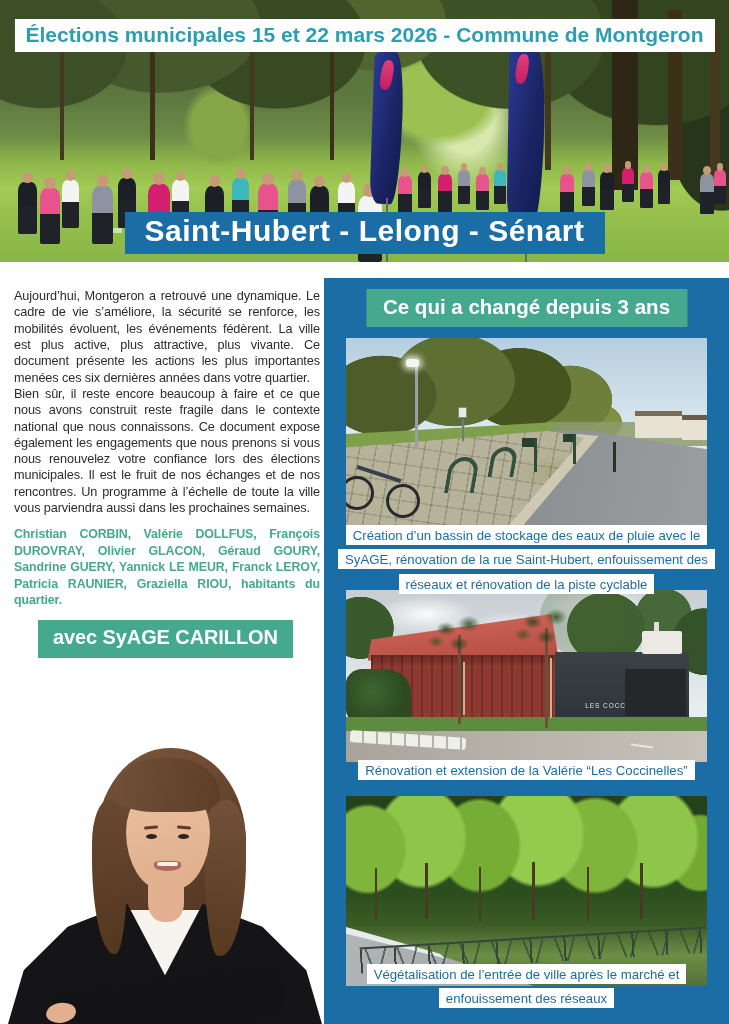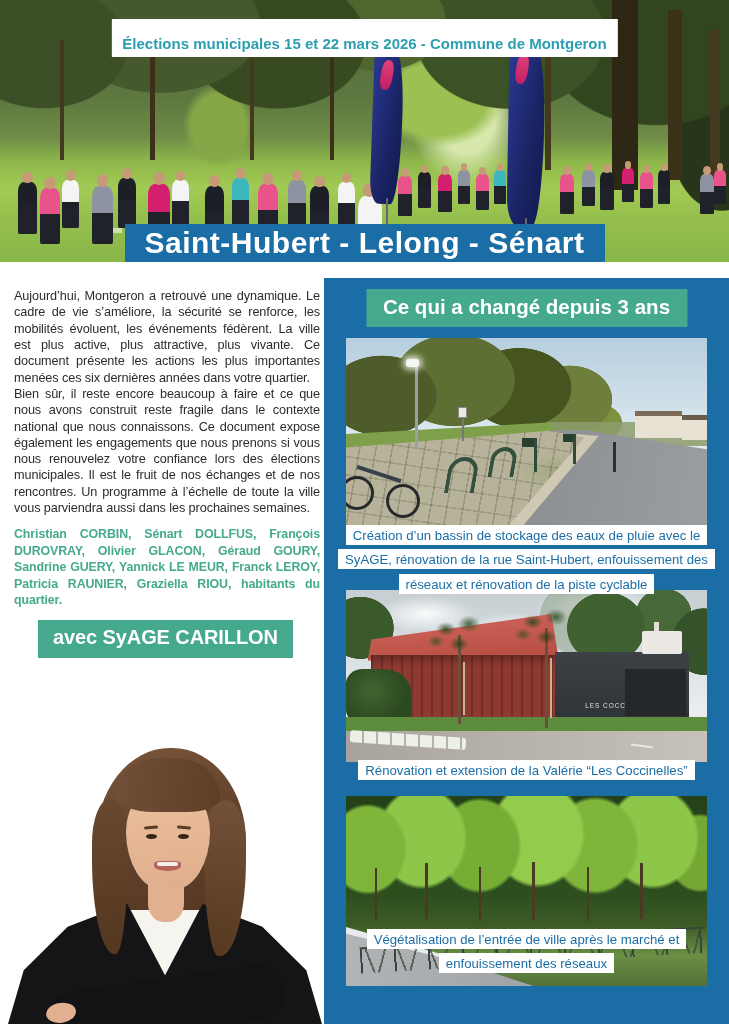--- a/index.html
+++ b/index.html
@@ -49,23 +49,23 @@
     border-radius:54% 46% 50% 50%/6% 70% 96% 28%;}
   .flag .banner::after{content:"";position:absolute;top:8px;left:7px;width:12px;height:30px;
     background:linear-gradient(#e0407c,#c21f63);border-radius:40%;transform:rotate(8deg);}
   .flag .pole{position:absolute;width:2px;background:#667;}
   .flag-left .banner{width:30px;height:152px;transform:rotate(2deg);}
   .flag-left .pole{left:14px;top:146px;height:78px;}
   .flag-right .banner{width:36px;height:180px;transform:rotate(1deg);}
   .flag-right .pole{left:17px;top:172px;height:62px;}
 
   .top-banner{position:absolute;top:19px;left:50%;transform:translateX(-50%);z-index:12;
-    background:#fff;color:var(--c-teal);font-size:15px;font-weight:600;
-    padding:16px 11px 5px;white-space:nowrap;}
-  .district-banner{position:absolute;top:224px;left:50%;transform:translateX(-50%);z-index:12;
+    background:#fff;color:var(--c-teal);font-size:21px;font-weight:600;
+    padding:4px 11px 5px;white-space:nowrap;}
+  .district-banner{position:absolute;top:212px;left:50%;transform:translateX(-50%);z-index:12;
     background:var(--c-blue);color:#fff;font-size:30px;font-weight:800;letter-spacing:.5px;
     padding:2px 20px 6px;white-space:nowrap;}
 
   
   .left-col{position:absolute;left:14px;top:288px;width:306px;color:var(--c-body_text);
     font-size:12.7px;line-height:1.285;text-align:justify;letter-spacing:-0.1px;}
   .left-col p{margin:0;}
   .left-col .closing strong{color:#1c1c1c;}
   .team-names{margin-top:10px !important;color:var(--c-green);font-weight:700;font-size:12.4px;line-height:1.32;}
   .with-box{display:inline-block;margin:12px 0 0 24px;background:var(--c-green);color:#fff;
@@ -106,21 +106,21 @@
   .panel{position:absolute;left:324px;top:278px;width:405px;height:746px;background:var(--c-blue);}
   .panel-heading{position:absolute;top:11px;left:50%;transform:translateX(-50%);
     background:var(--c-green);color:#fff;font-weight:700;font-size:20.5px;
     padding:6px 17px 8px;white-space:nowrap;}
   .photo{position:absolute;left:22px;width:361px;overflow:hidden;}
   .caption{position:absolute;left:0;width:100%;text-align:center;z-index:5;line-height:1.55;}
   .caption span{display:inline;background:#fff;color:var(--c-blue);font-size:13.2px;
     padding:2.5px 7px;box-decoration-break:clone;-webkit-box-decoration-break:clone;}
   .cap-1{top:244px;padding:0 10px;}
   .cap-2{top:479px;}
-  .cap-3{top:648px;padding:0 27px;}
+  .cap-3{top:683px;padding:0 27px;}
 
   
   .ph-1{top:60px;height:192px;background:linear-gradient(180deg,#b6cede 0%,#d8e6ee 45%,#e9eef1 60%,#dfe6e2 100%);}
   .p1-trees{position:absolute;inset:0;background:
     radial-gradient(90px 66px at 10% 30%, #4e5c2a 0 60%, transparent 61%),
     radial-gradient(100px 76px at 30% 22%, #5d6f33 0 60%, transparent 61%),
     radial-gradient(86px 66px at 48% 26%, #46551f 0 60%, transparent 61%),
     radial-gradient(70px 56px at 62% 32%, #6d7f3a 0 60%, transparent 61%),
     radial-gradient(56px 46px at 3% 62%, #a2641a 0 50%, transparent 51%),
     radial-gradient(46px 36px at 70% 44%, #7d9141 0 50%, transparent 51%);}
@@ -272,21 +272,21 @@
       <div class="banner"></div>
       <div class="pole"></div>
     </div>
     <div class="top-banner">Élections municipales 15 et 22 mars 2026 - Commune de Montgeron</div>
     <div class="district-banner">Saint-Hubert - Lelong - Sénart</div>
   </div>
 
   <div class="left-col">
     <p>Aujourd’hui, Montgeron a retrouvé une dynamique. Le cadre de vie s’améliore, la sécurité se renforce, les mobilités évoluent, les événements fédèrent. La ville est plus active, plus attractive, plus vivante. Ce document présente les actions les plus importantes menées ces six dernières années dans votre quartier.</p>
     <p>Bien sûr, il reste encore beaucoup à faire et ce que nous avons construit reste fragile dans le contexte national que nous connaissons. Ce document expose également les engagements que nous prenons si vous nous renouvelez votre confiance lors des élections municipales. Il est le fruit de nos échanges et de nos rencontres. Un programme à l’échelle de toute la ville vous parviendra aussi dans les prochaines semaines.</p>
-    <p class="team-names">Christian CORBIN, Sénart DOLLFUS, François DUROVRAY, Olivier GLACON, Géraud GOURY, Sandrine GUERY, Yannick LE MEUR, Franck LEROY, Patricia RAUNIER, Graziella RIOU, habitants du quartier.</p>
+    <p class="team-names">Christian CORBIN, Valérie DOLLFUS, François DUROVRAY, Olivier GLACON, Géraud GOURY, Sandrine GUERY, Yannick LE MEUR, Franck LEROY, Patricia RAUNIER, Graziella RIOU, habitants du quartier.</p>
     <div class="with-box">avec SyAGE CARILLON</div>
   </div>
 
   <div class="portrait">
     <div class="po-hair-back"></div>
     <div class="po-shirt"></div>
     <div class="po-neck"></div>
     <div class="po-blazer"></div>
     <div class="po-strand-l"></div>
     <div class="po-strand-r"></div>

